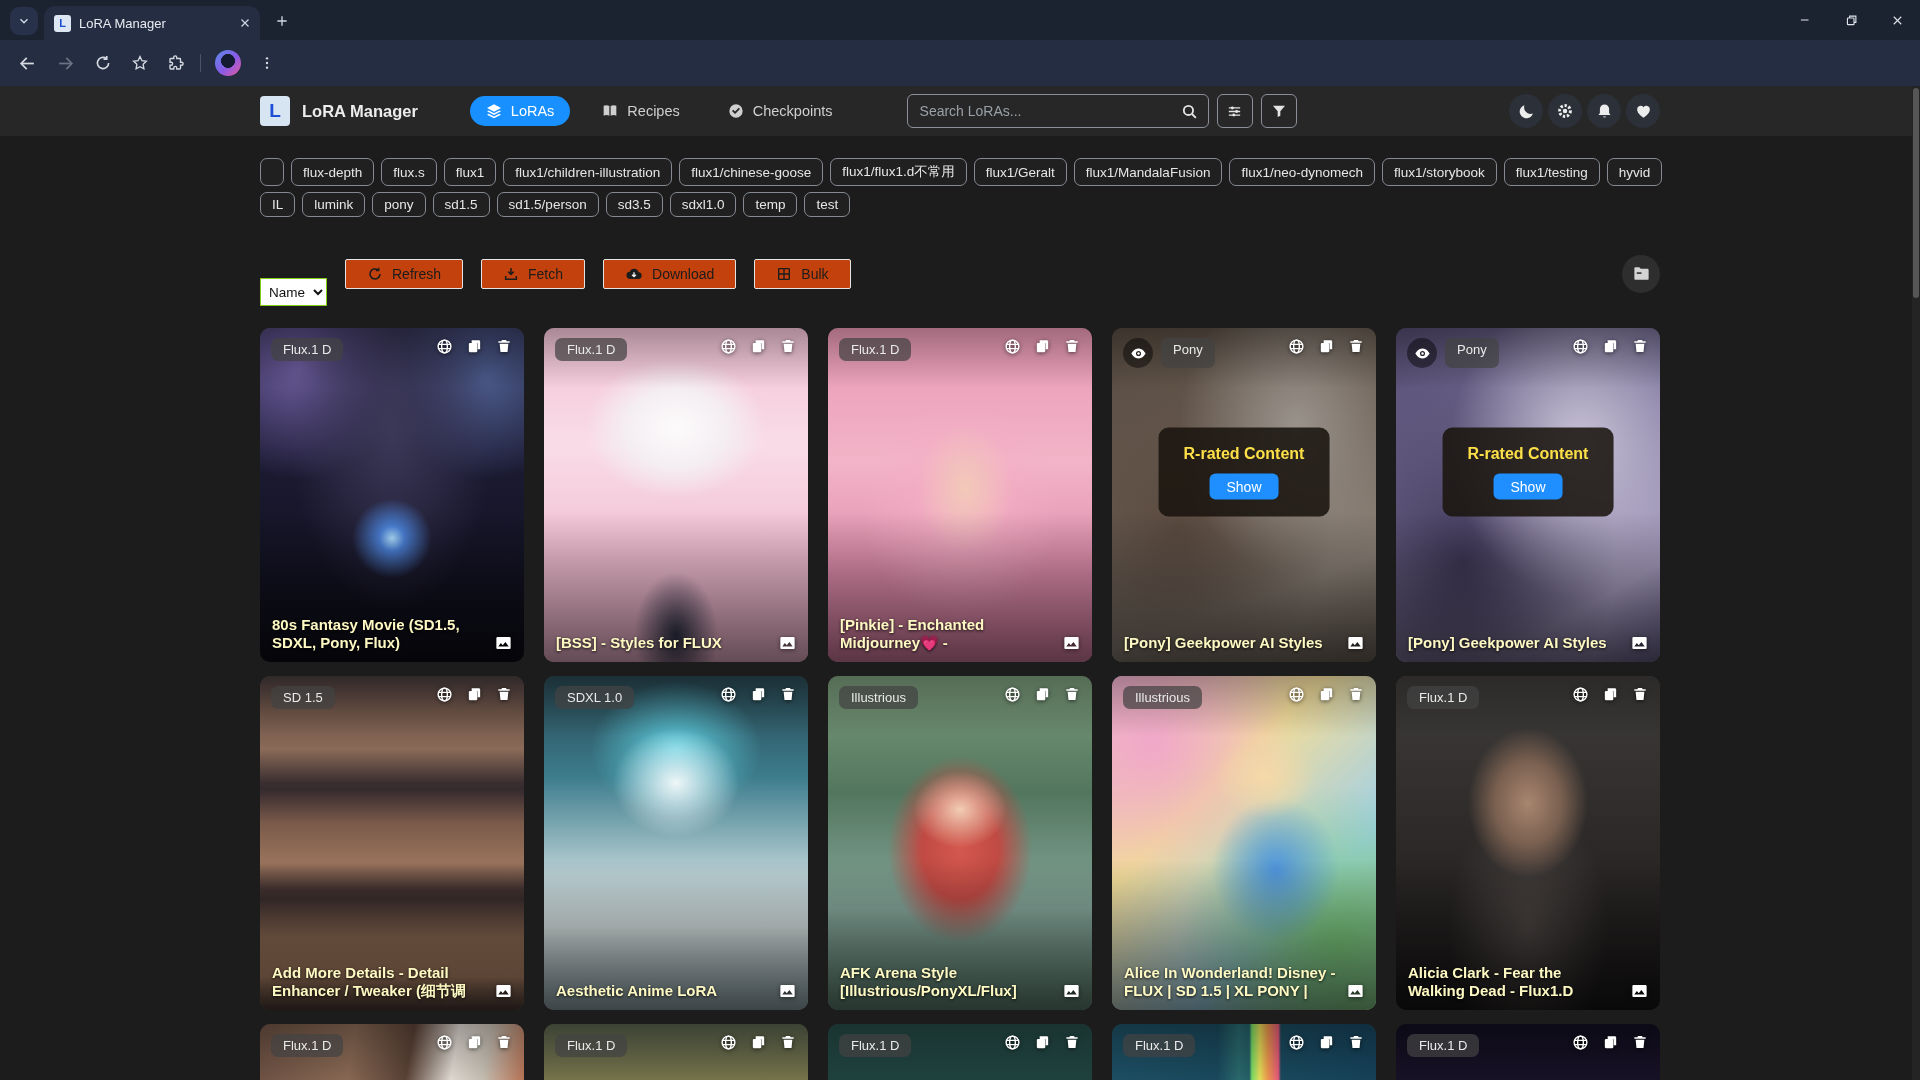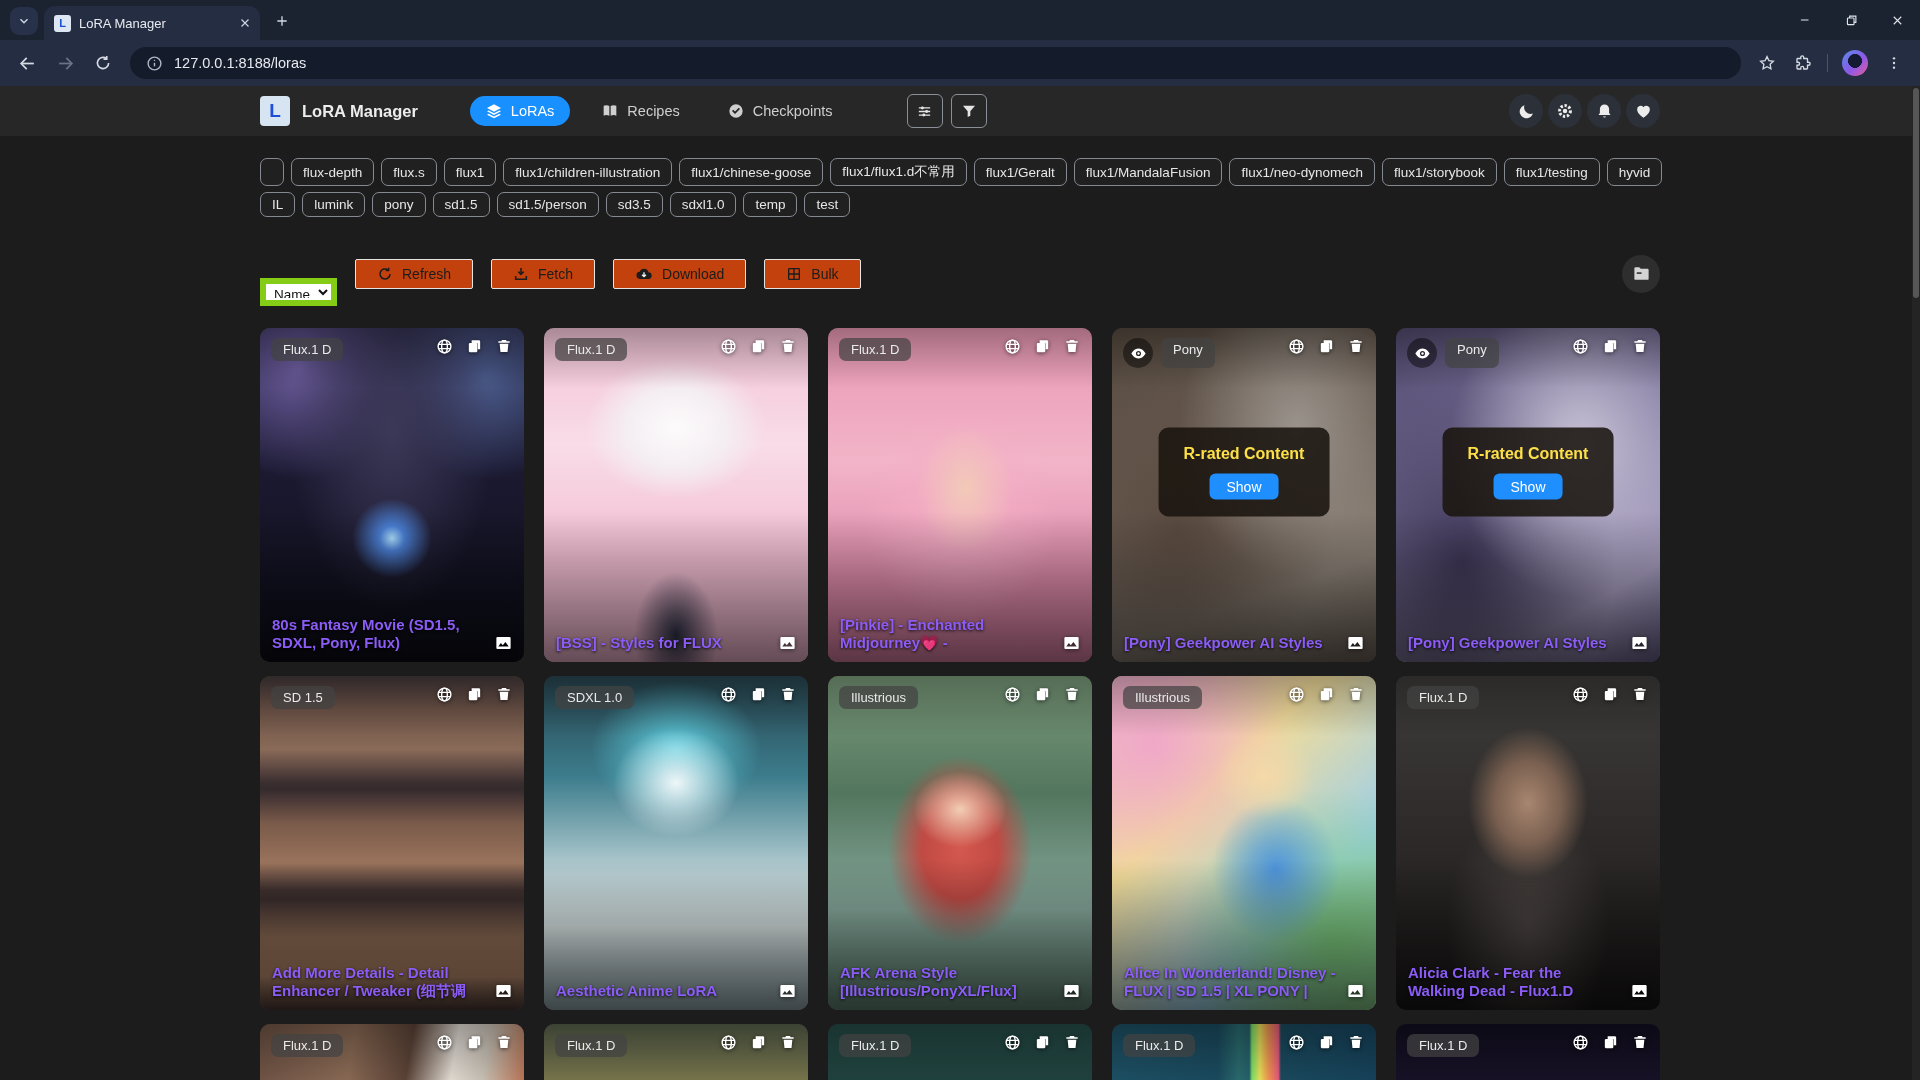--- a/index.html
+++ b/index.html
@@ -65,21 +65,21 @@
   
   .content { width:1400px; margin:0 auto; }
   .tag-rows { margin-top:22px; display:flex; flex-direction:column; gap:6px; }
   .tags { display:flex; gap:7px; }
   .tag { border:1px solid #858a92; border-radius:7px; padding:4px 11px; font-size:13.5px;
          color:#e6e6e6; background:#202020; white-space:nowrap; }
   .tag.empty { width:18px; }
 
   .action-bar { margin-top:24px; display:flex; align-items:center; gap:18px; }
   .sort-select { height:28px; font-size:13.5px; padding:2px 4px; background:#fff; color:#111;
-                 border:6px solid #84cc16; font-family:inherit;margin-top:37px; }
+                 border:1px solid #84cc16; font-family:inherit;margin-top:37px; }
   .tool-btn { height:30px; background:#c2410c; color:#1c1c1c; border:1px solid #e4e4e4; border-radius:2px;
               padding:0 21px; display:flex; align-items:center; gap:9px; font-size:14px; }
   .folder-btn { margin-left:auto; width:38px; height:38px; border-radius:50%; border:none;
                 background:#2e2e2e; color:#d4d4d4; display:flex; align-items:center; justify-content:center; }
 
   .grid { margin-top:22px; display:grid; grid-template-columns:repeat(5,1fr); gap:14px 20px; }
   .card { position:relative; height:334px; border-radius:10px; overflow:hidden; background:#222; }
   .card-art { position:absolute; inset:0; }
   .card-fade { position:absolute; inset:0; pointer-events:none;
                background:linear-gradient(180deg,rgba(0,0,0,.30) 0%,rgba(0,0,0,0) 18%,
@@ -89,21 +89,21 @@
              color:#fff; display:flex; align-items:center; justify-content:center; margin-right:8px; }
   .badge { background:rgba(66,66,66,.72); color:#eaeaea; font-size:13px; padding:4px 12px; border-radius:7px; }
   .card-actions { margin-left:auto; display:flex; gap:13px; }
   .card-act { background:none; border:none; color:#fff; display:flex;
               filter:drop-shadow(0 1px 2px rgba(0,0,0,.6)); }
   .r-overlay { position:absolute; left:50%; top:43%; transform:translate(-50%,-50%); z-index:2;
                background:rgba(26,20,15,.88); border-radius:10px; padding:17px 25px; text-align:center; }
   .r-title { color:#fde047; font-weight:700; font-size:16px; white-space:nowrap; }
   .show-btn { margin-top:11px; background:#1f8fff; color:#fff; border:none; border-radius:6px;
               padding:5px 17px; font-size:14px; }
-  .card-title { position:absolute; left:12px; right:38px; bottom:9px; z-index:2; color:#8b5cf6;
+  .card-title { position:absolute; left:12px; right:38px; bottom:9px; z-index:2; color:#fef9c3;
                 font-weight:700; font-size:15px; line-height:1.24; text-shadow:0 1px 3px rgba(0,0,0,.85); }
   .img-icon { position:absolute; right:11px; bottom:10px; z-index:2; color:#fff;
               filter:drop-shadow(0 1px 2px rgba(0,0,0,.6)); }
 
   .page-scrollbar { position:fixed; top:86px; right:0; bottom:0; width:8px; background:#242424; }
   .page-scrollbar .thumb { position:absolute; top:2px; right:1px; width:6px; height:210px;
                            background:#565656; border-radius:3px; }
 </style>
 </head>
 <body>
@@ -162,30 +162,20 @@
         <path d="M4 12h15"></path>
         <path d="m13 5 7 7-7 7"></path>
       </svg>
   </button>
   <button class="nav-btn">
     <svg width="18" height="18" viewBox="0 0 24 24" fill="none" stroke="currentColor" stroke-width="2.2">
         <path d="M19.5 12A7.5 7.5 0 1 1 16.6 6"></path>
         <path d="M17 2.5v4.3h-4.3"></path>
       </svg>
   </button>
-  <div class="omnibox">
-    <span class="info">
-      <svg width="17" height="17" viewBox="0 0 24 24" fill="none" stroke="currentColor" stroke-width="2">
-          <circle cx="12" cy="12" r="9"></circle>
-          <path d="M12 11v5"></path>
-          <circle cx="12" cy="7.6" r="1" fill="currentColor" stroke="none"></circle>
-        </svg>
-    </span>
-    <span class="url">127.0.0.1:8188/loras</span>
-  </div>
   <button class="bar-icon">
     <svg width="18" height="18" viewBox="0 0 24 24" fill="none" stroke="currentColor" stroke-width="1.8">
         <path d="m12 3.5 2.6 5.4 5.9.8-4.3 4.1 1 5.9-5.2-2.8-5.2 2.8 1-5.9L3.5 9.7l5.9-.8z"></path>
       </svg>
   </button>
   <button class="bar-icon">
     <svg width="18" height="18" viewBox="0 0 24 24" fill="none" stroke="currentColor" stroke-width="1.8">
         <path d="M9 4.5a2 2 0 0 1 4 0V6h4a1 1 0 0 1 1 1v4h1.5a2 2 0 0 1 0 4H18v4a1 1 0 0 1-1 1h-4v-1.5a2 2 0 0 0-4 0V20H5a1 1 0 0 1-1-1v-4h1.5a2 2 0 0 0 0-4H4V7a1 1 0 0 1 1-1h4z"></path>
       </svg>
   </button>
@@ -226,20 +216,29 @@
       <button class="nav-item">
         <span>
           <svg width="16" height="16" viewBox="0 0 24 24" fill="currentColor">
               <path d="M12 2a10 10 0 1 0 0 20 10 10 0 0 0 0-20zm-1.5 14.5L6 12l1.8-1.8 2.7 2.7 5.7-5.7L18 9z"></path>
             </svg>
         </span>
         <span>Checkpoints</span>
       </button>
     </nav>
     <div class="search-group">
+      <div class="search-box">
+        <input type="text" placeholder="Search LoRAs..." style="">
+        <span style="color:#e4e4e4;">
+          <svg width="17" height="17" viewBox="0 0 24 24" fill="none" stroke="currentColor" stroke-width="2.6">
+              <circle cx="10.5" cy="10.5" r="6.5"></circle>
+              <path d="M15.5 15.5 21 21"></path>
+            </svg>
+        </span>
+      </div>
       <button class="sq-btn">
         <span>
           <svg width="17" height="17" viewBox="0 0 24 24" fill="none" stroke="currentColor" stroke-width="1.8">
               <path d="M4 7h16M4 12h16M4 17h16"></path>
               <circle cx="9" cy="7" r="2.1" fill="currentColor" stroke="none"></circle>
               <circle cx="15" cy="12" r="2.1" fill="currentColor" stroke="none"></circle>
               <circle cx="11" cy="17" r="2.1" fill="currentColor" stroke="none"></circle>
             </svg>
         </span>
       </button>

